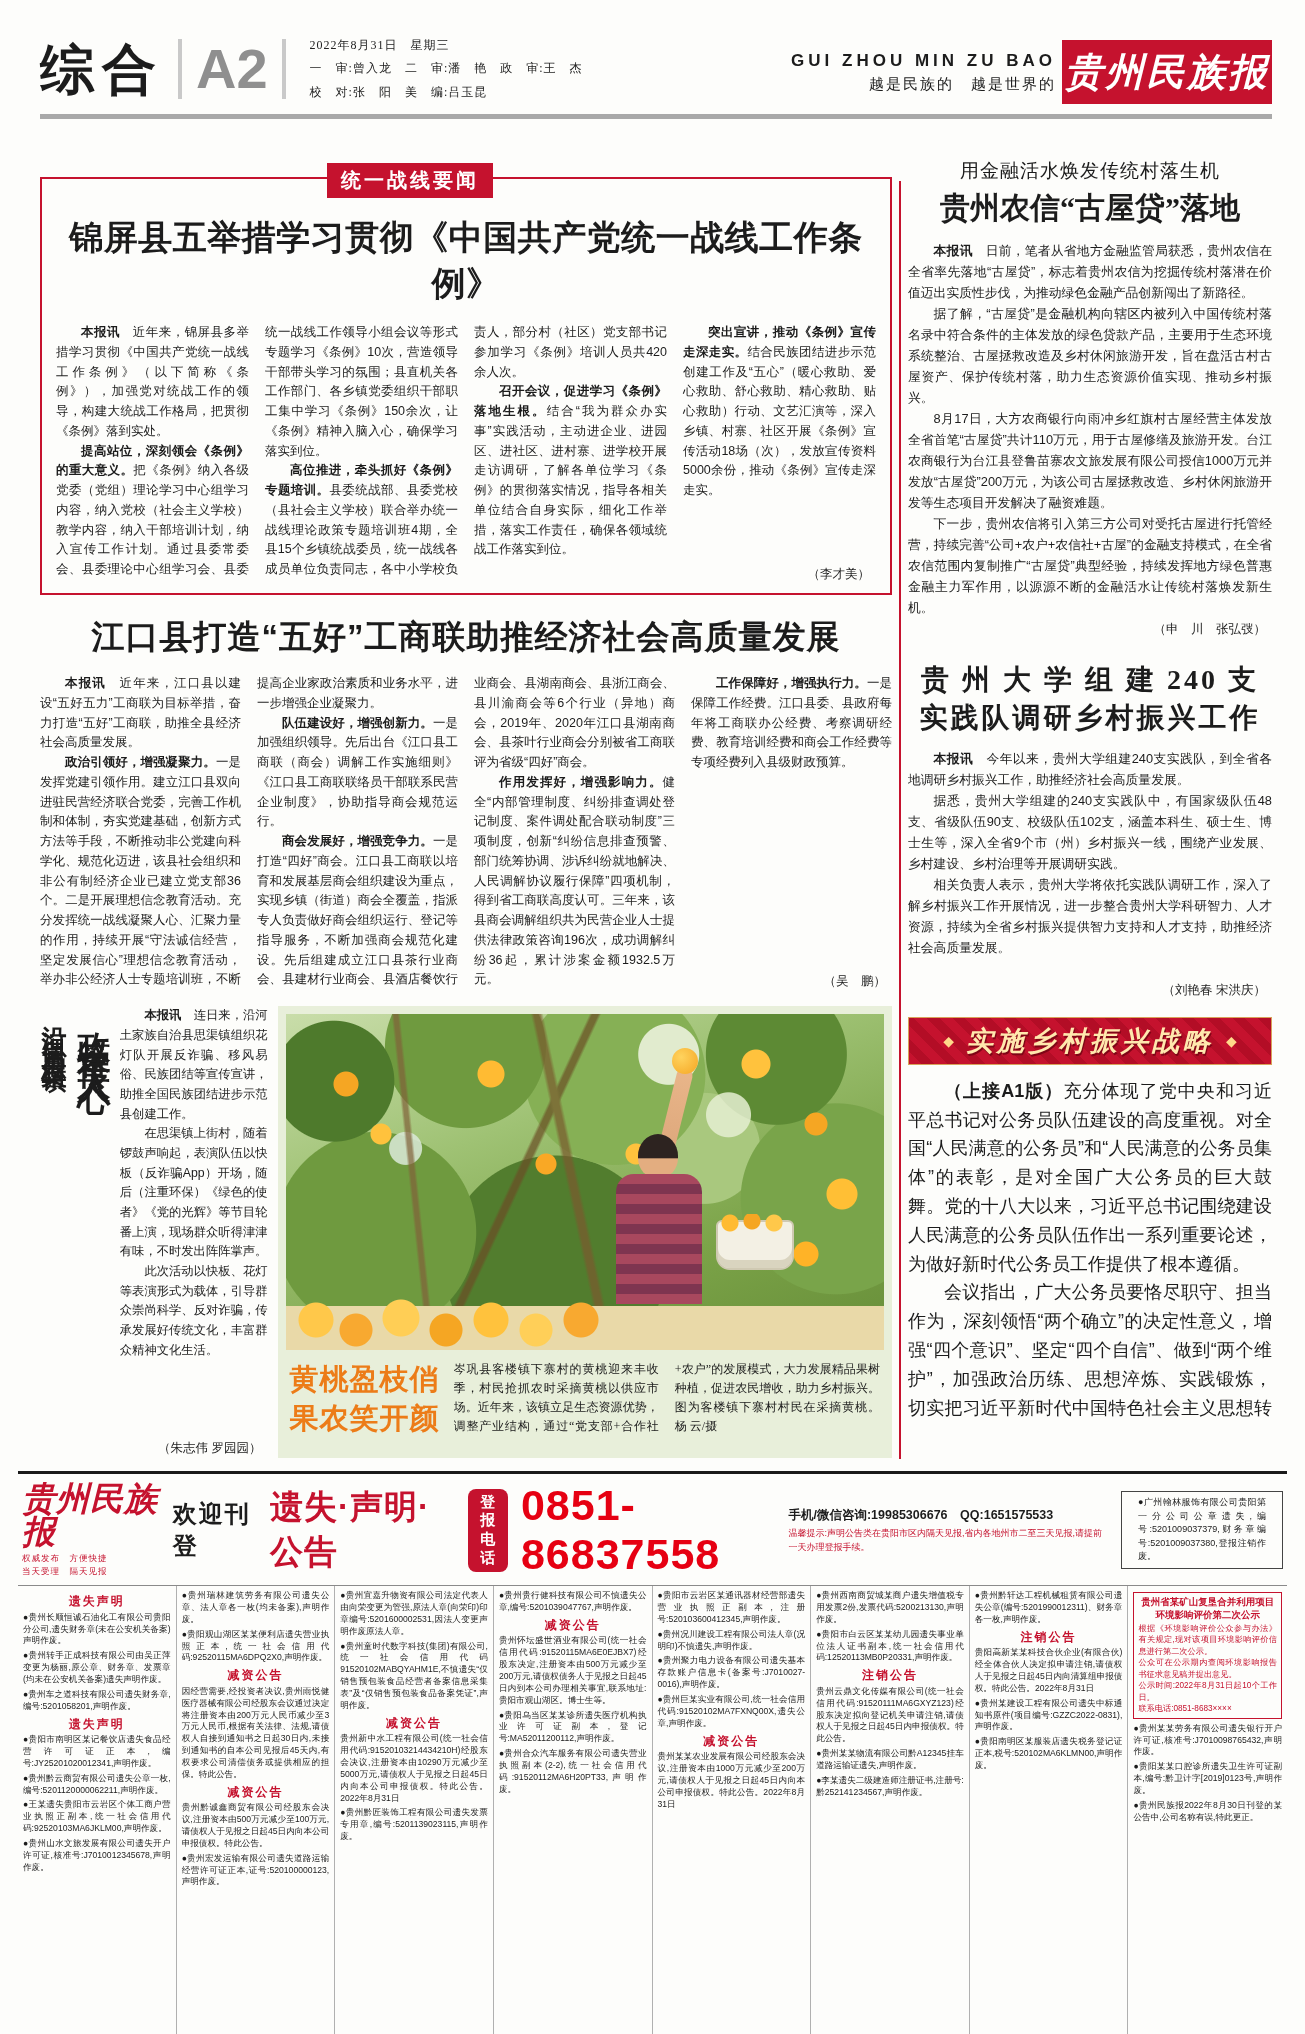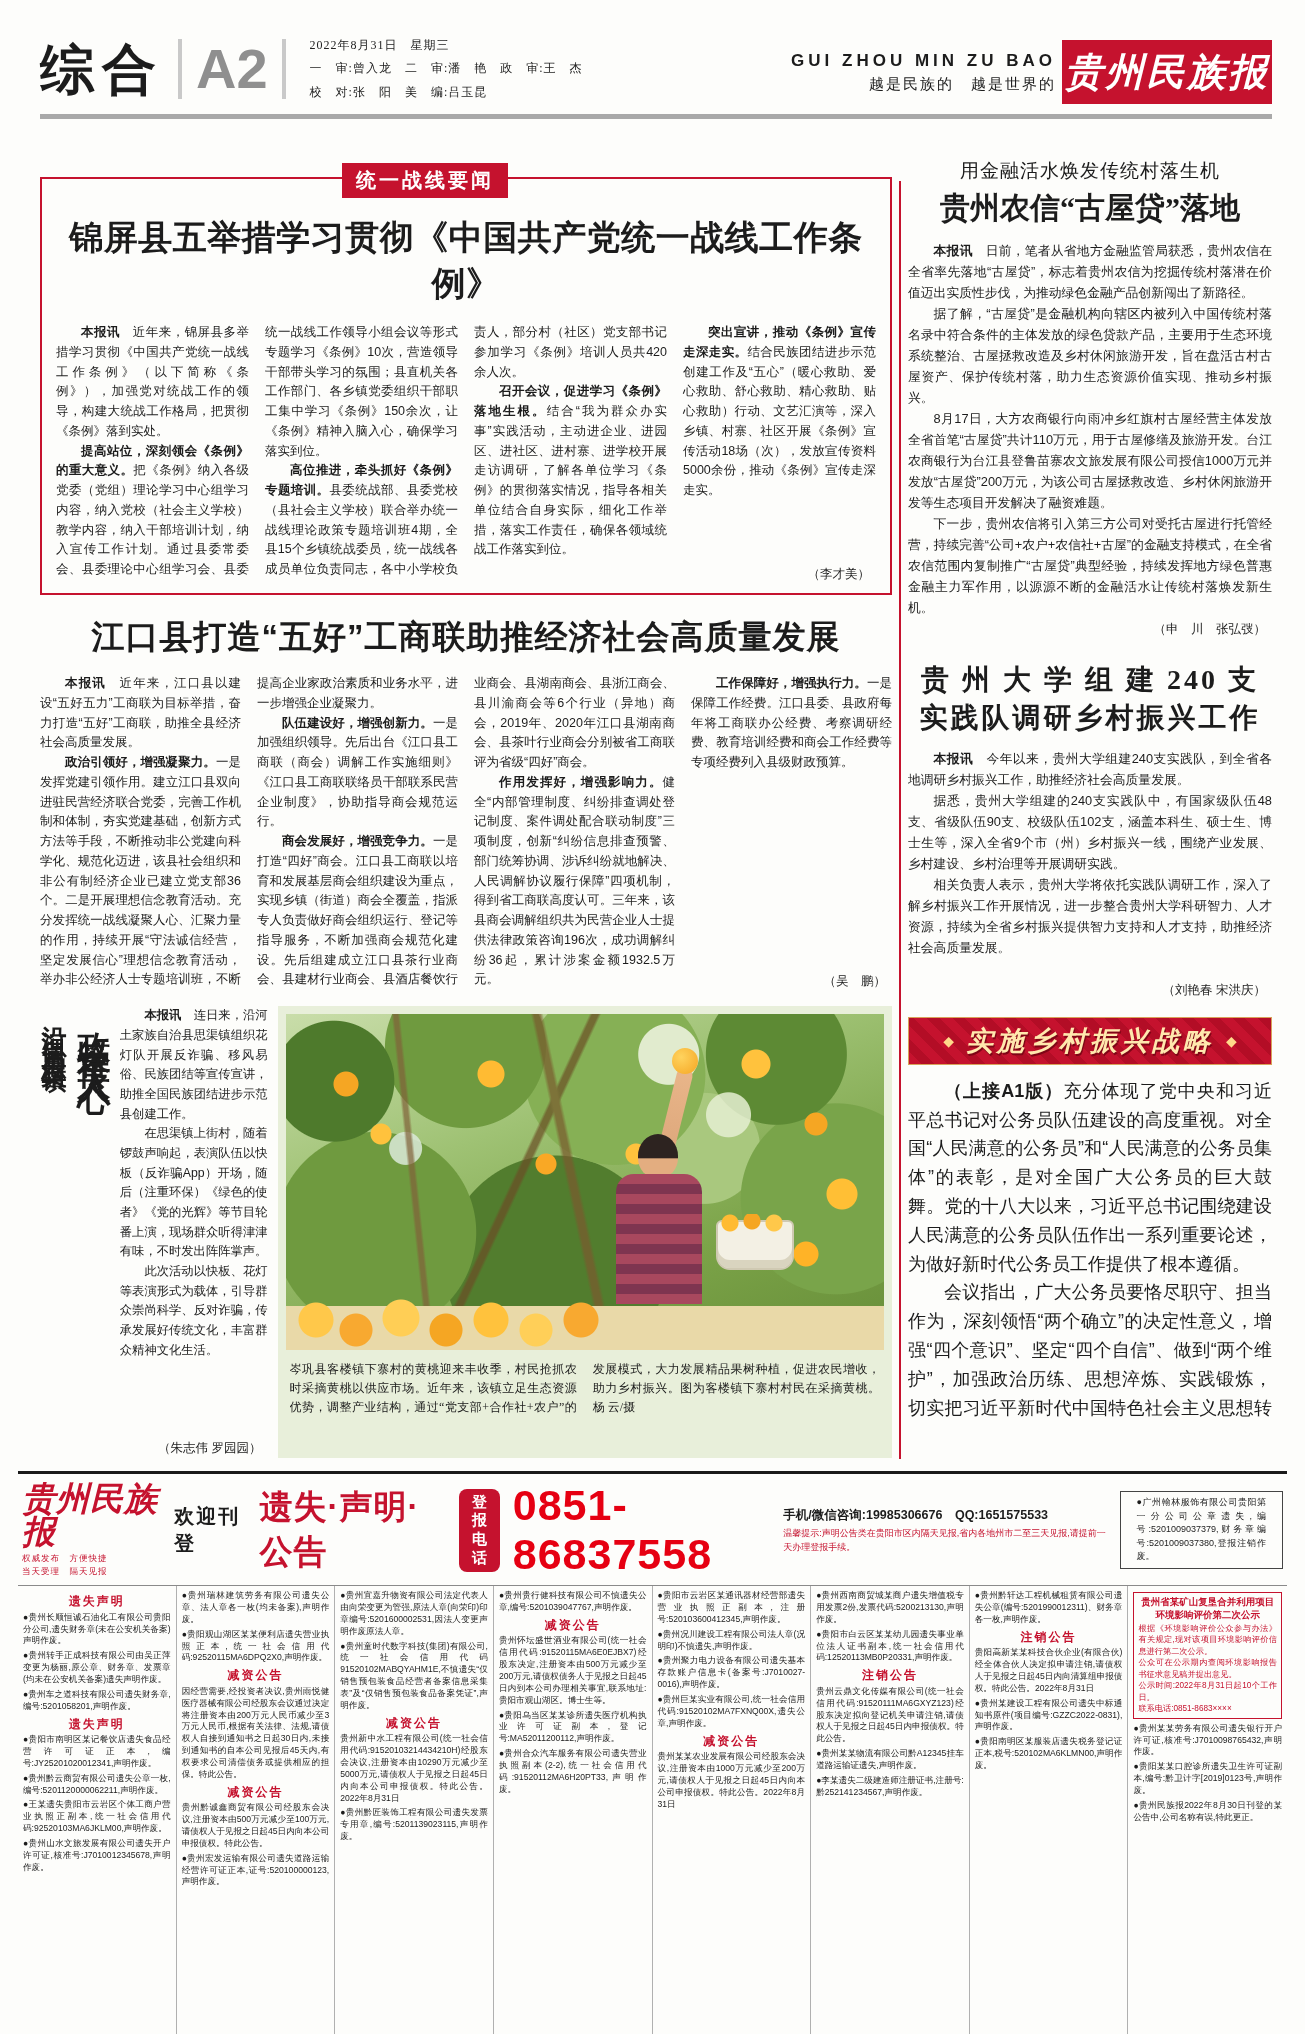--- a/index.html
+++ b/index.html
@@ -17,21 +17,21 @@
   .pinyin{font-size:17px;font-weight:900;letter-spacing:4px;}
   .slogan{font-size:15px;letter-spacing:2px;margin-top:4px;}
   .brand-box{background:#c5122e;color:#fff;width:210px;height:64px;display:flex;align-items:center;justify-content:center;
              font-family:"Liberation Serif",serif;font-style:italic;font-weight:bold;font-size:38px;letter-spacing:3px;}
   .gray-rule{height:5px;background:#a9a9a9;margin:4px 33px 0 40px;}
   
   .main{display:grid;grid-template-columns:852px 16px 1fr;padding:0 33px 0 40px;}
   .v-divider{width:2px;background:#c5122e;justify-self:center;margin-top:62px;height:1278px;}
   
   .box1{border:2px solid #c5122e;position:relative;margin-top:58px;padding:24px 14px 8px;}
-  .box1-tab{position:absolute;top:-16px;left:300px;background:#c5122e;color:#fff;font-size:20px;font-weight:bold;
+  .box1-tab{position:absolute;top:-16px;left:285px;background:#c5122e;color:#fff;font-size:20px;font-weight:bold;
             letter-spacing:3px;padding:4px 14px;text-align:right;}
   .headline1{font-size:34px;font-weight:900;text-align:center;margin:12px 0 16px;letter-spacing:0.5px;}
   .cols4{column-count:4;column-gap:16px;column-fill:auto;font-size:12.5px;line-height:1.58;text-align:justify;
          position:relative;overflow:hidden;}
   .body1{height:262px;}
   .para{margin:0;text-indent:2em;}
   .para b{font-weight:bold;}
   .abs-byline{position:absolute;right:6px;bottom:0;background:#fdfdfb;padding-left:10px;font-size:12.5px;}
   .headline2{font-size:33px;font-weight:900;text-align:center;margin:20px 0 14px;letter-spacing:1px;}
   .body2{height:318px;position:relative;}
@@ -113,21 +113,21 @@
      background:repeating-linear-gradient(45deg,#c5122e 0 9px,#b30d26 9px 18px);border:1px solid #d8a25a;}
   .banner-text{color:#ffe8ae;font-size:27px;font-weight:900;font-style:italic;letter-spacing:4px;
      text-shadow:1px 2px 0 #7e0616;}
   .banner-orn{color:#ffd98a;font-size:14px;}
   .cont-body{font-size:18px;line-height:1.6;text-align:justify;height:348px;overflow:hidden;position:relative;}
   
   .classifieds{margin:12px 18px 0;border-top:3px solid #1a1a1a;}
   .cl-header{display:flex;align-items:center;gap:13px;padding:7px 4px 6px;}
   .cl-logo{color:#c5122e;font-family:"Liberation Serif",serif;font-style:italic;font-weight:900;font-size:33px;letter-spacing:1px;line-height:1;}
   .cl-logo-sub{color:#c5122e;font-size:8.5px;line-height:1.5;margin-top:3px;letter-spacing:1px;}
-  .cl-welcome{font-size:20px;font-weight:900;letter-spacing:2px;}
+  .cl-welcome{font-size:24px;font-weight:900;letter-spacing:2px;}
   .cl-category{font-size:33px;font-weight:900;color:#c5122e;letter-spacing:1px;}
   .cl-phone-label{background:#c5122e;color:#fff;border-radius:8px;font-size:15px;font-weight:bold;
       padding:4px 8px;text-align:center;line-height:1.25;white-space:pre-line;}
   .cl-phone{color:#e60012;font-size:43px;font-weight:900;letter-spacing:1px;}
   .cl-contact{font-size:12.5px;font-weight:bold;line-height:1.5;}
   .cl-contact-sub{color:#c5122e;font-size:9px;font-weight:normal;margin-top:2px;}
   .cl-rightbox{border:1px solid #444;width:158px;font-size:9px;line-height:1.5;padding:4px 16px;text-align:justify;}
   .cl-grid{display:grid;grid-template-columns:repeat(8,1fr);border-top:1px solid #8a8a8a;border-bottom:3px solid #1a1a1a;
       height:520px;overflow:hidden;}
   .ad-col{border-right:1px solid #b0b0b0;padding:4px 5px;font-size:8.6px;line-height:1.38;text-align:justify;overflow:hidden;}
@@ -210,20 +210,22 @@
             <div class="ph peaches"></div>
             <div class="ph arm"></div>
             <div class="ph hand-peach"></div>
             <div class="ph head"></div>
             <div class="ph torso"></div>
             <div class="ph basket"></div>
             <div class="ph basket-peaches"></div>
             <div class="ph heap"></div>
           </div>
           <div class="caption-row">
+            <div class="caption-title">黄桃盈枝俏
+果农笑开颜</div>
             <div class="caption-text">岑巩县客楼镇下寨村的黄桃迎来丰收季，村民抢抓农时采摘黄桃以供应市场。近年来，该镇立足生态资源优势，调整产业结构，通过“党支部+合作社+农户”的发展模式，大力发展精品果树种植，促进农民增收，助力乡村振兴。图为客楼镇下寨村村民在采摘黄桃。　杨 云/摄</div>
           </div>
         </div>
       </div>
     </div>
 
     <div class="v-divider"></div>
 
     <div class="rcol">
       <div class="kicker">用金融活水焕发传统村落生机</div>

